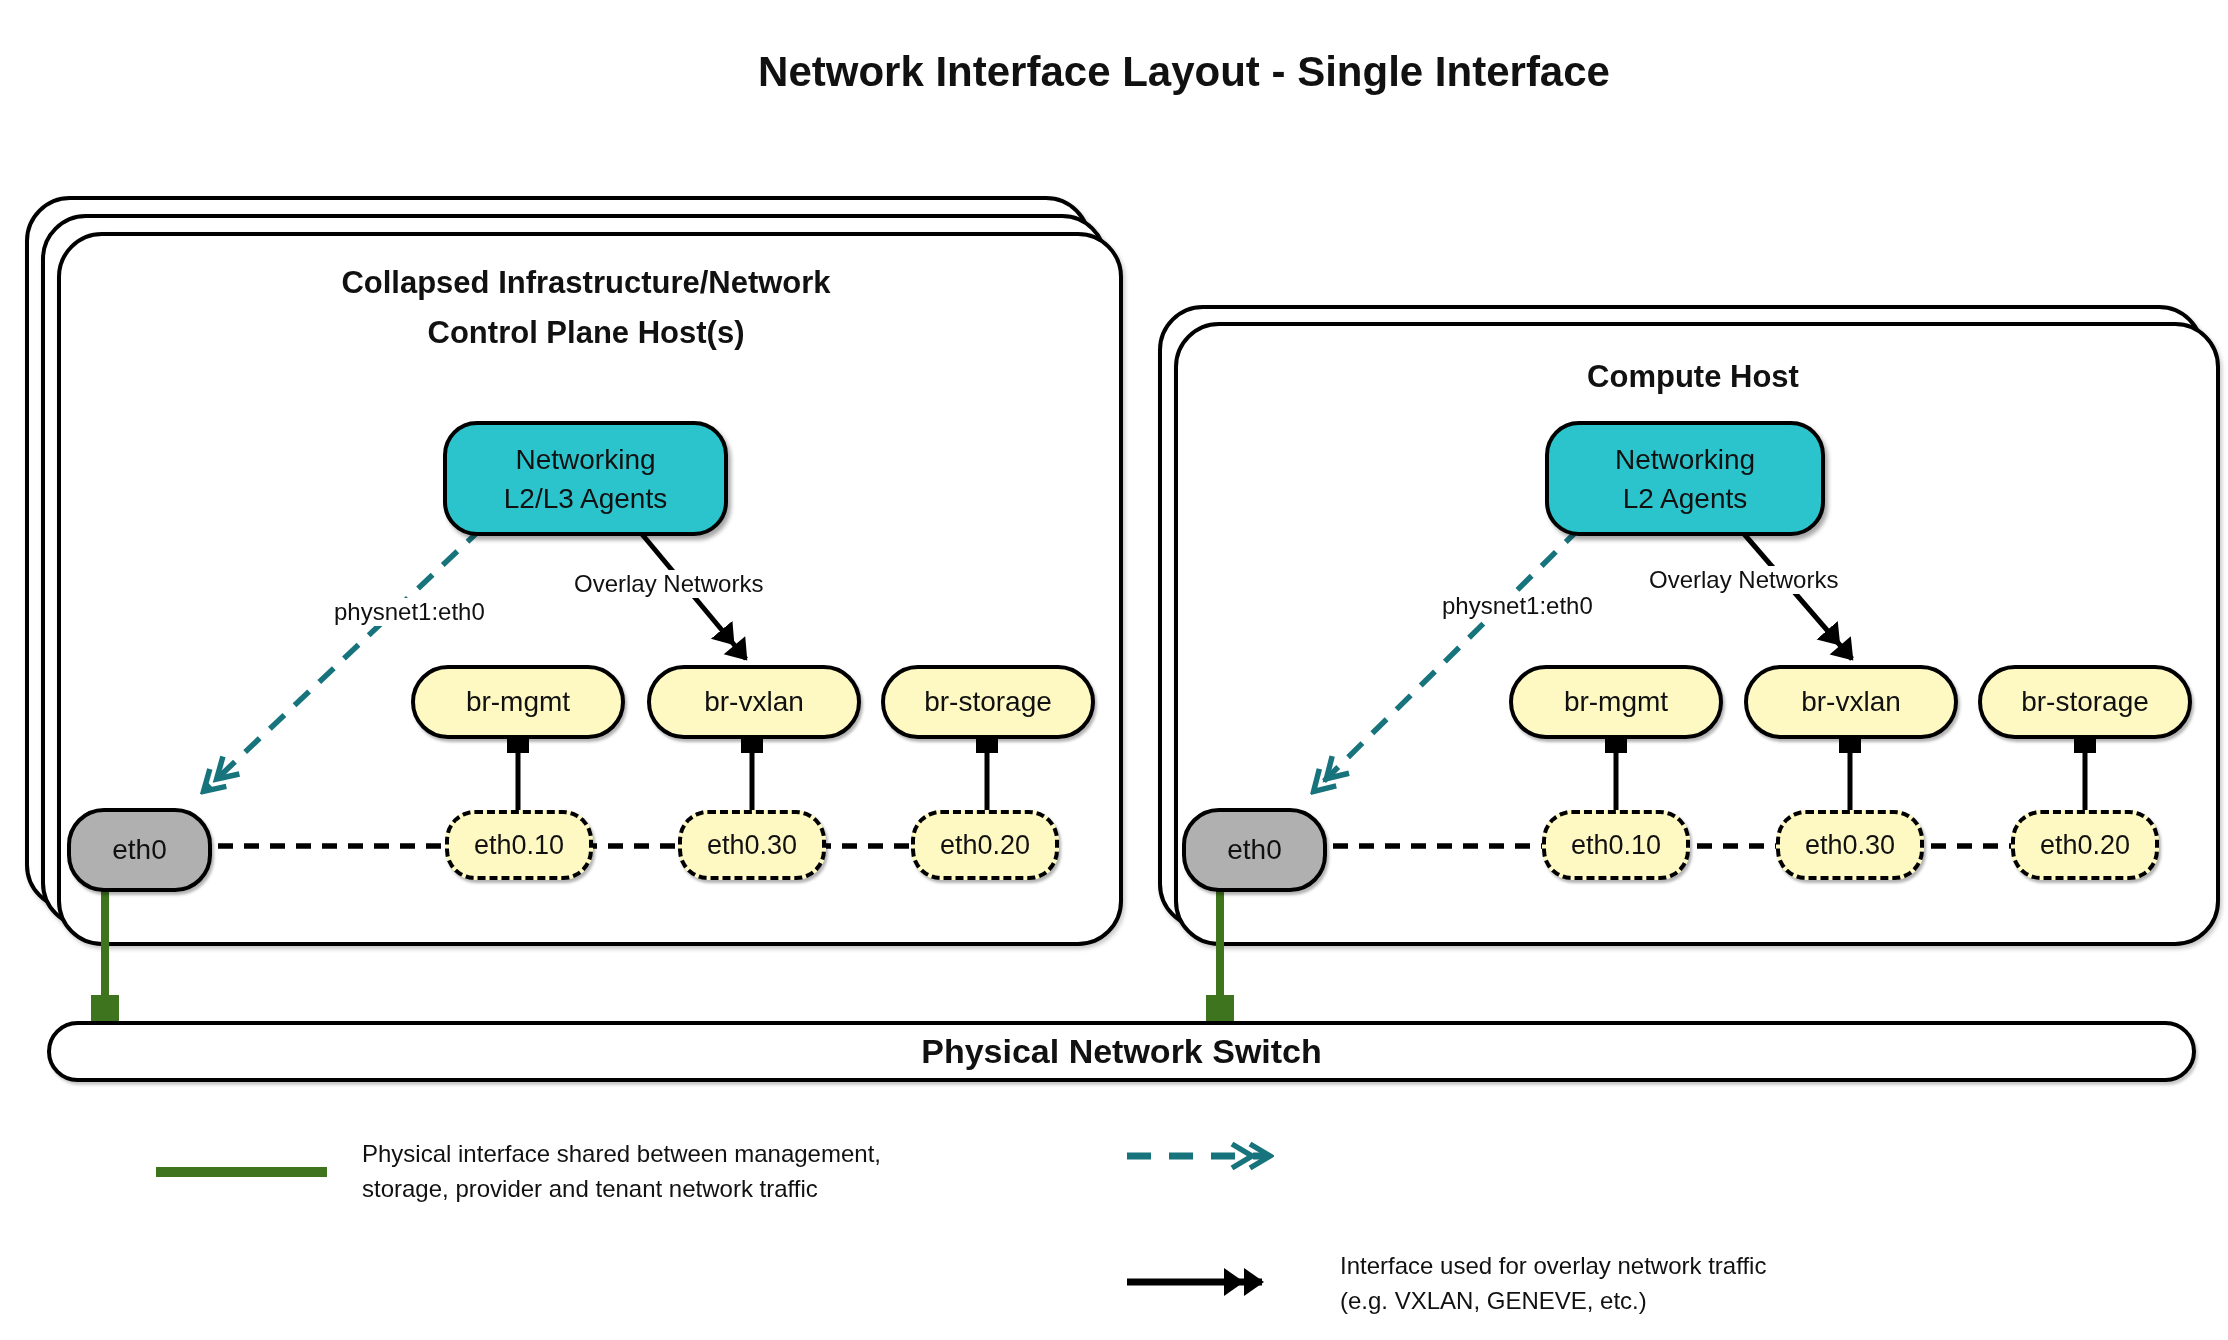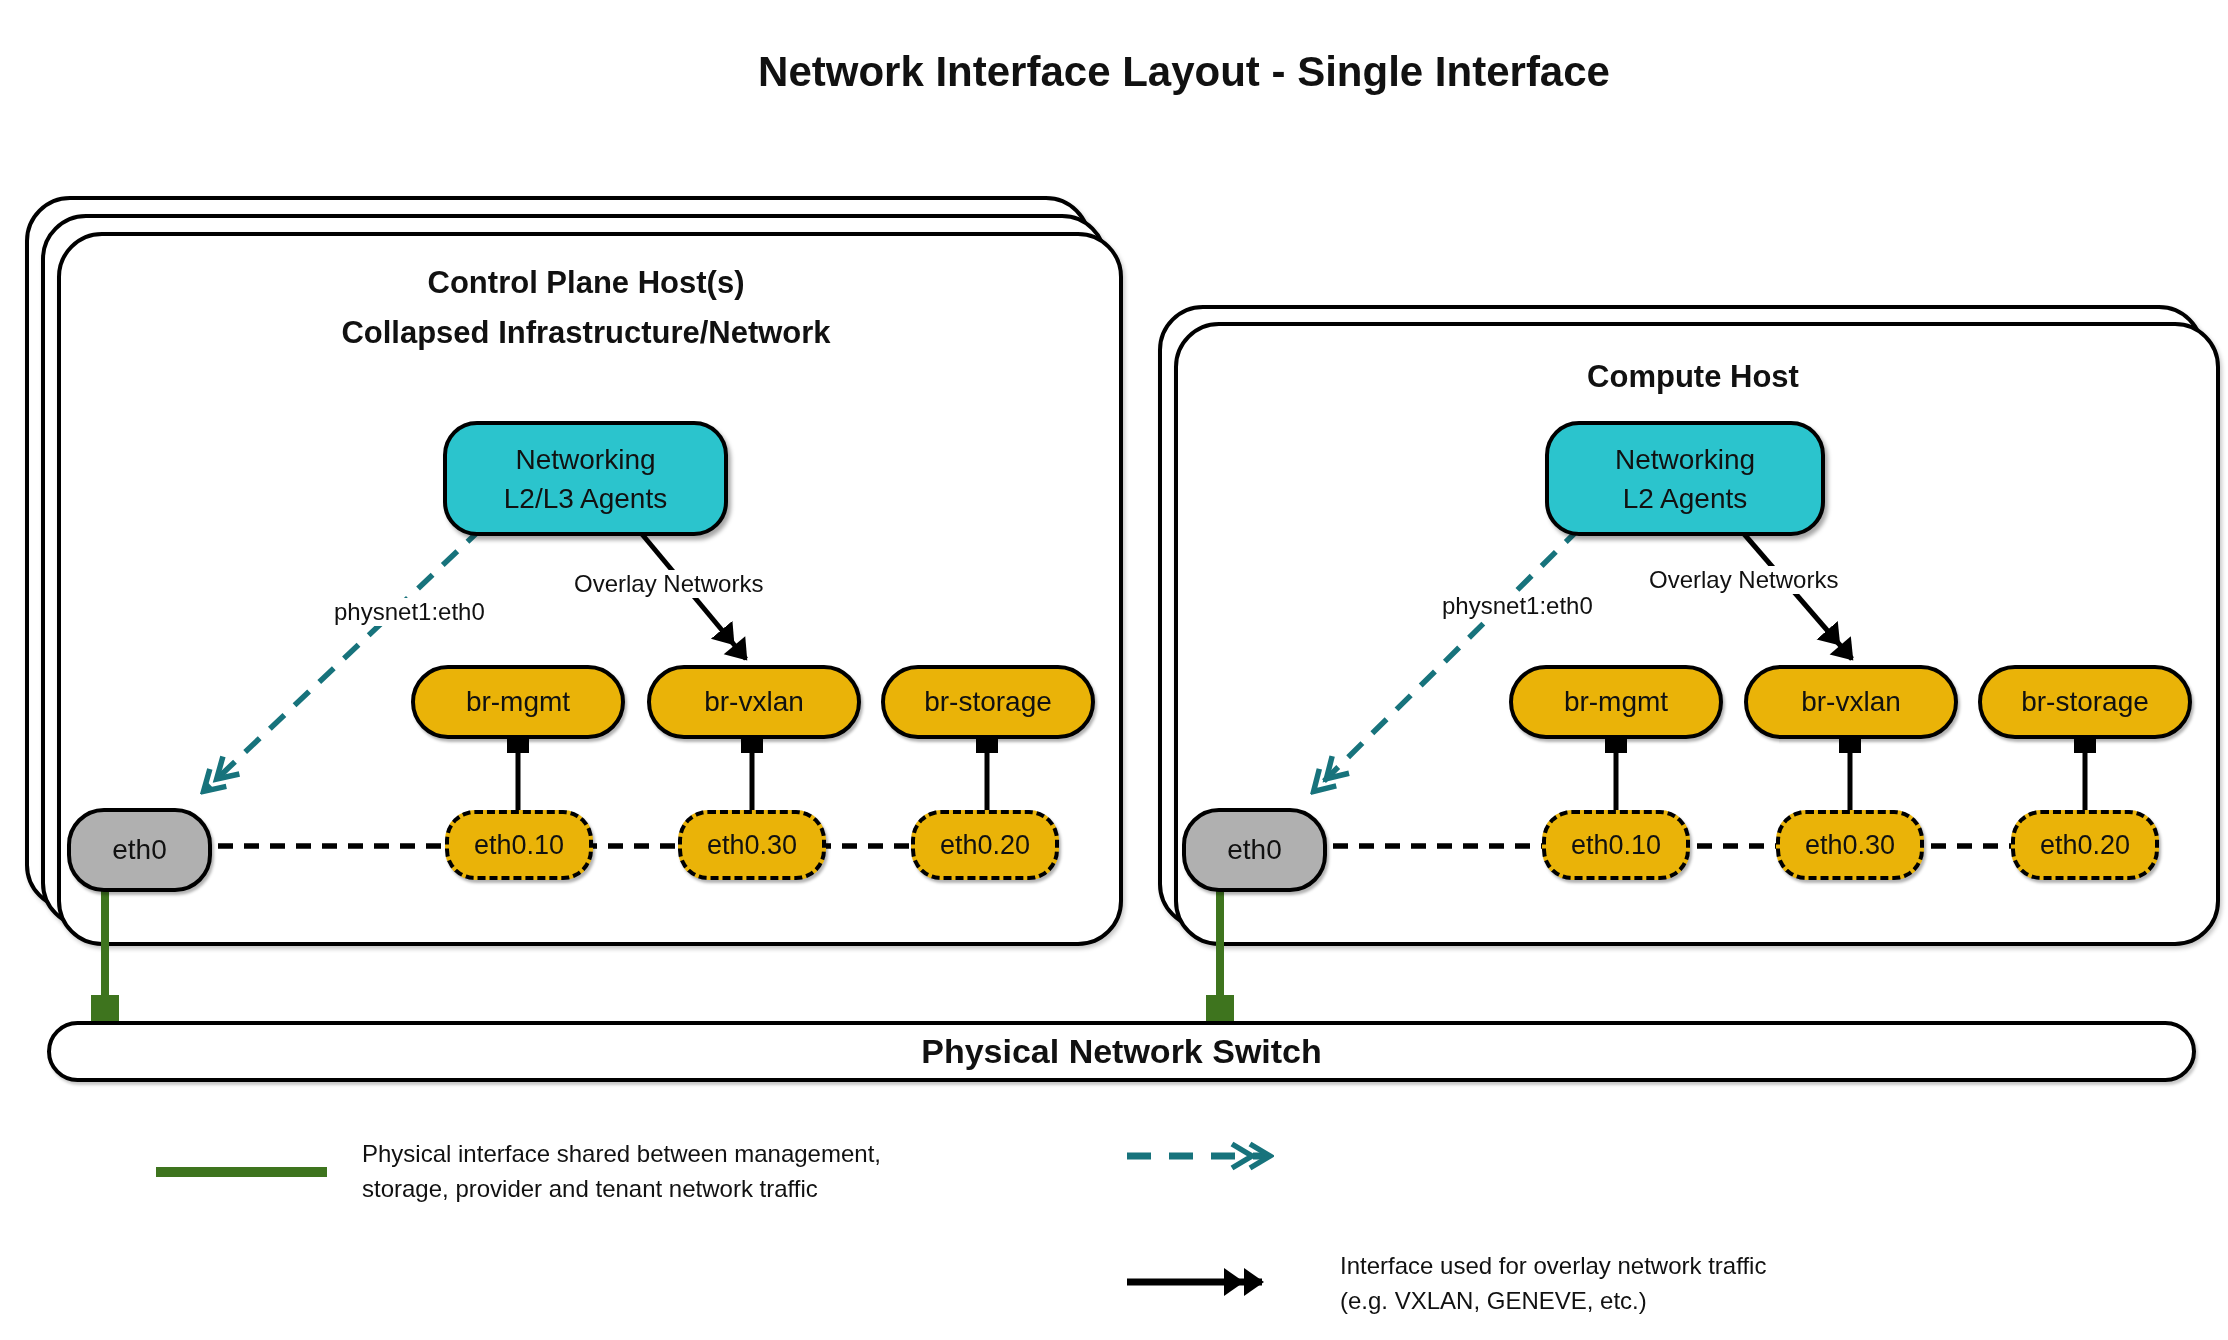--- a/index.html
+++ b/index.html
@@ -20,21 +20,21 @@
     font-size:31px; line-height:50px;
   }
   .agent {
     position:absolute; z-index:2; background:var(--agent-fill); border:4px solid #000;
     border-radius:34px; display:flex; flex-direction:column; align-items:center;
     justify-content:center; font-size:28px; line-height:39px;
     box-shadow:3px 4px 4px rgba(0,0,0,0.35);
     margin-top:8px;
   }
   .node {
-    position:absolute; z-index:2; background:#eab308; border:4px solid #000;
+    position:absolute; z-index:2; background:#fef9c3; border:4px solid #000;
     display:flex; align-items:center; justify-content:center; font-size:28px;
     box-sizing:border-box; box-shadow:2px 3px 3px rgba(0,0,0,0.3);
   }
   .bridge { width:214px; height:74px; border-radius:37px; }
   .vlan   { width:148px; height:70px; border-radius:30px; border-style:dashed; font-size:27px; }
   .eth    { width:145px; height:84px; border-radius:37px; background:var(--eth-fill); }
   .edge-label {
     position:absolute; z-index:2; font-size:24px; background:#fff; padding:0 4px;
     white-space:nowrap;
   }
@@ -99,22 +99,22 @@
     <rect x="91" y="995" width="28" height="27" fill="#3e741e"></rect>
     <line x1="1220" y1="880" x2="1220" y2="1021" stroke="#3e741e" stroke-width="8"></line>
     <rect x="1206" y="995" width="28" height="27" fill="#3e741e"></rect>
 
     <line x1="156" y1="1172" x2="327" y2="1172" stroke="#3e741e" stroke-width="10"></line>
     <line x1="1127" y1="1156" x2="1268" y2="1156" stroke="#17737c" stroke-width="7" stroke-dasharray="24 18" marker-end="url(#tealHead)"></line>
     <line x1="1127" y1="1282" x2="1262" y2="1282" stroke="#000" stroke-width="7" marker-end="url(#blackHead)"></line>
   </svg>
 
   <div class="host-title" style="left:57px; top:258px; width:1058px;">
+    <div>Collapsed Infrastructure/Network</div>
     <div>Control Plane Host(s)</div>
-    <div>Collapsed Infrastructure/Network</div>
   </div>
   <div class="agent" style="left:443px; top:413px; width:277px; height:107px;">
     <span>Networking</span>
     <span>L2/L3 Agents</span>
   </div>
   <span class="edge-label" style="left:330px; top:598px;">physnet1:eth0</span>
   <span class="edge-label" style="left:570px; top:570px;">Overlay Networks</span>
 
   <div class="node bridge" style="left:411px; top:665px;">br-mgmt</div>
   <div class="node bridge" style="left:647px; top:665px;">br-vxlan</div>

